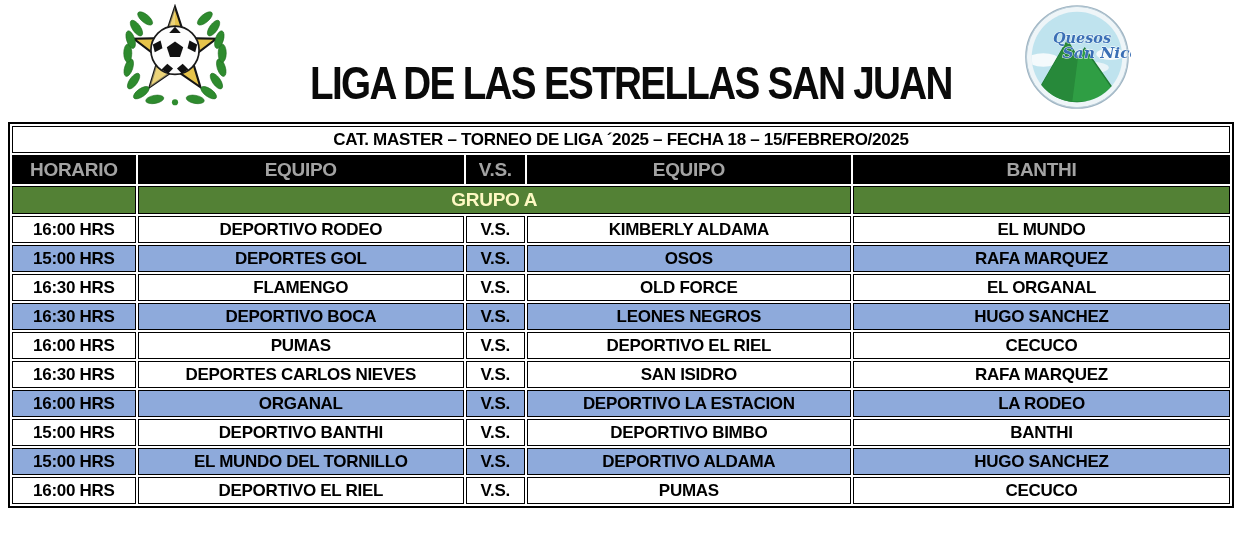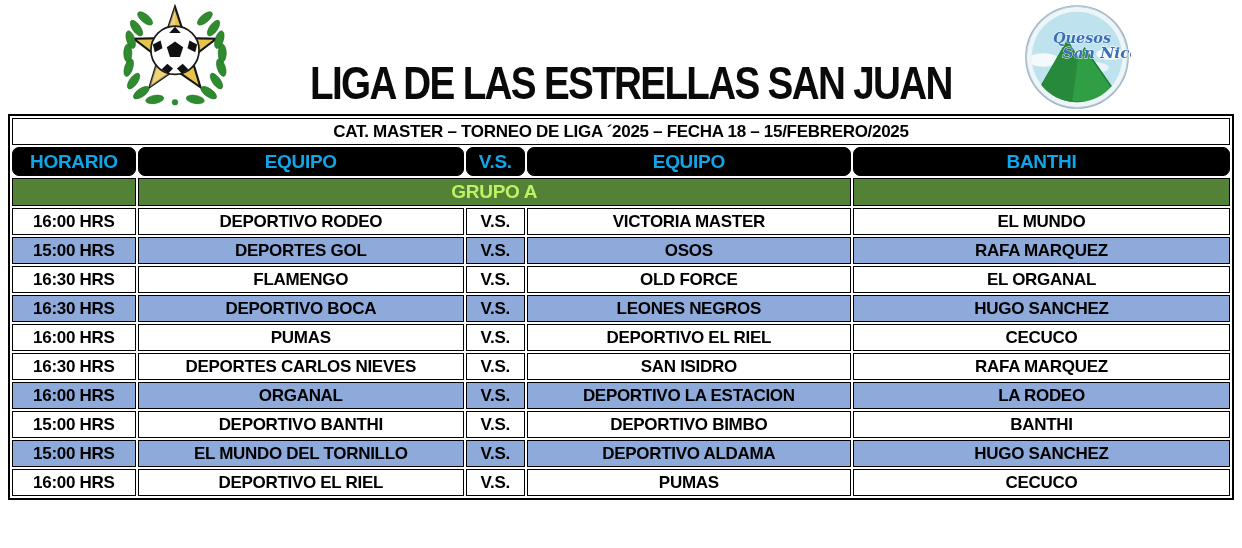--- a/index.html
+++ b/index.html
@@ -15,38 +15,37 @@
   .league-logo{width:128px;height:106px;flex:0 0 auto;}
   .main-title{
     font-size:46px;font-weight:bold;color:#0a0a0a;white-space:nowrap;
     letter-spacing:-2px;transform:scaleX(0.84);transform-origin:center;
   }
   .sponsor-logo{width:108px;height:106px;flex:0 0 auto;}
   
   table.sched{
     border-collapse:separate;border-spacing:2px;
     border:2px solid #000;background:#fff;
-    margin:4px auto;width:1226px;table-layout:fixed;
+    margin:12px auto;width:1226px;table-layout:fixed;
   }
   table.sched td,table.sched th{
     border:1.5px solid #000;text-align:center;font-weight:bold;
     padding:0;height:25px;line-height:25px;font-size:17px;
     white-space:nowrap;overflow:hidden;letter-spacing:-0.3px;
     color:#000;background:#fff;
   }
   td.title-cell{
     color:#3a64b5;font-size:22px;height:30px;line-height:30px;letter-spacing:0;
   }
   tr.head-row th{
-    background:#000;color:#0ea5e9;font-size:19px;height:27px;line-height:27px;
+    background:#000;color:#a3a3a3;font-size:19px;height:27px;line-height:27px;
     border-color:#000;
-    border-radius:7px;
   }
   tr.group-row td{
-    background:#538135;color:#bef264;font-size:19px;height:26px;line-height:26px;
+    background:#538135;color:#fef9c3;font-size:19px;height:26px;line-height:26px;
   }
   tr.hl td{background:#8eaadb;}
 </style>
 </head>
 <body>
 
 <div class="page">
 
   <div class="banner">
 
@@ -133,21 +132,21 @@
       </tr>
     <tr class="group-row">
           <td></td>
           <td colspan="3">GRUPO A</td>
           <td></td>
         </tr>
         <tr>
           <td>16:00 HRS</td>
           <td>DEPORTIVO RODEO</td>
           <td>V.S.</td>
-          <td>VICTORIA MASTER</td>
+          <td>KIMBERLY ALDAMA</td>
           <td>EL MUNDO</td>
         </tr>
         <tr class="hl">
           <td>15:00 HRS</td>
           <td>DEPORTES GOL</td>
           <td>V.S.</td>
           <td>OSOS</td>
           <td>RAFA MARQUEZ</td>
         </tr>
         <tr>

